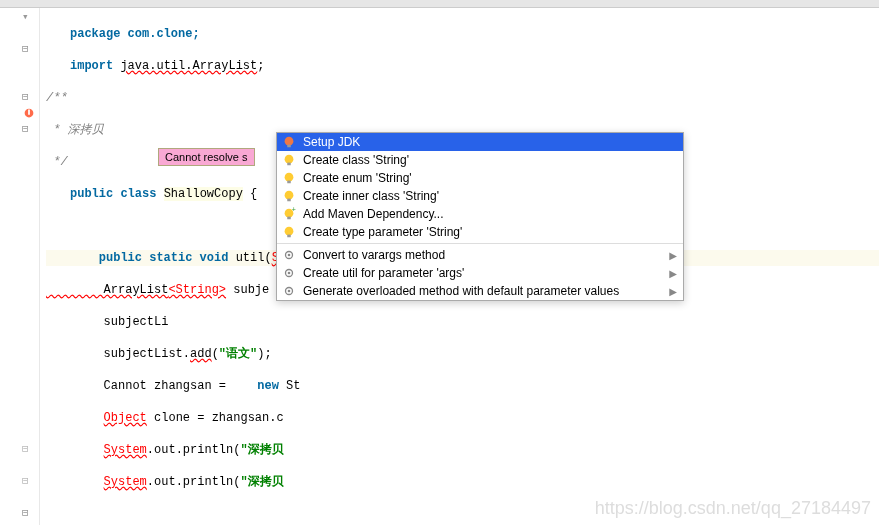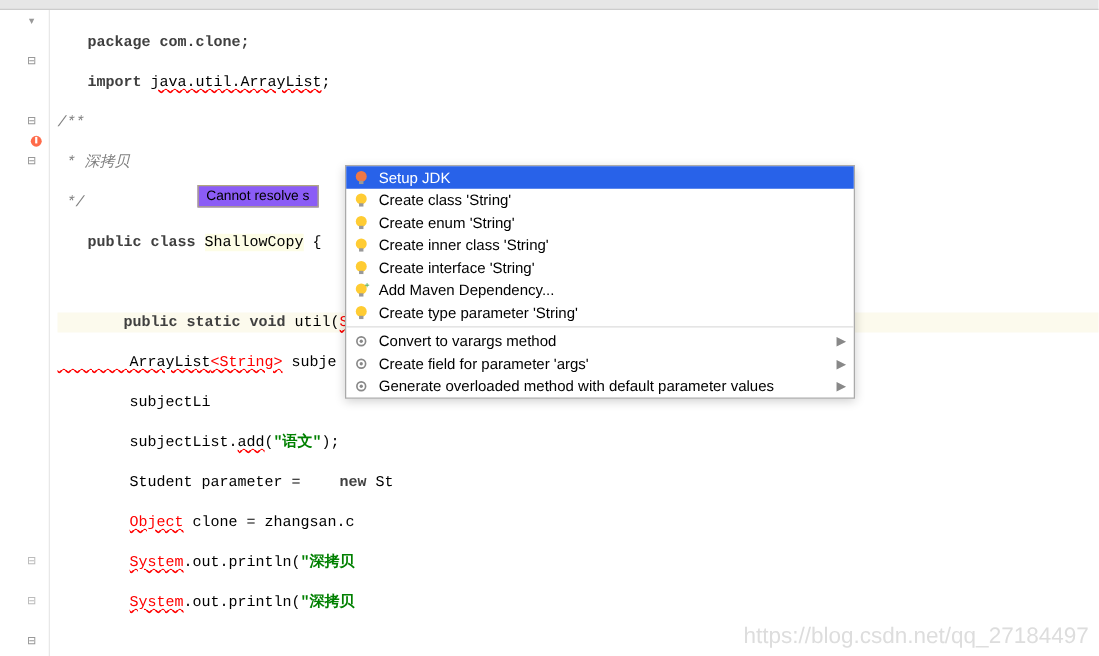--- a/index.html
+++ b/index.html
@@ -3,27 +3,27 @@
 <meta charset="utf-8">
 <style>
   * { margin: 0; padding: 0; box-sizing: border-box; }
   body { font-family: Menlo, Monaco, 'Courier New', monospace; font-size: 12px; background: #fff; color: #000; width: 879px; height: 525px; overflow: hidden; position: relative; }
   .tab-bar { height: 8px; background: #e6e6e6; border-bottom: 1px solid #ccc; }
   .gutter { position: absolute; left: 0; top: 8px; width: 40px; height: 517px; background: #fff; border-right: 1px solid #e8e8e8; }
   .gutter-icon { position: absolute; left: 22px; width: 12px; height: 12px; }
   .fold { color: #999; font-size: 11px; cursor: pointer; }
   .code-area { position: absolute; left: 40px; top: 8px; right: 0; bottom: 0; padding: 2px 0 0 6px; line-height: 16px; white-space: pre; }
   .line { height: 16px; }
-  .kw { color: #404040; font-weight: bold; padding-left: 24px; }
+  .kw { color: #0369a1; font-weight: bold; padding-left: 24px; }
   .str { color: #008000; font-weight: bold; }
   .comment { color: #808080; font-style: italic; }
   .err { color: #000; text-decoration: underline wavy #f00; }
   .warn-bg { background: #fdfde6; display: inline; }
   .hl-line { background: #fcfaed; }
-  .tooltip { position: absolute; left: 158px; top: 148px; background: #8b5cf6; border: 1px solid #b0a87d; padding: 2px 6px; font-family: -apple-system, sans-serif; font-size: 11px; color: #000; z-index: 10; }
+  .tooltip { position: absolute; left: 158px; top: 148px; background: #f9a8d4; border: 1px solid #b0a87d; padding: 2px 6px; font-family: -apple-system, sans-serif; font-size: 11px; color: #000; z-index: 10; }
   .context-menu { position: absolute; left: 276px; top: 132px; width: 408px; background: #fff; border: 1px solid #aaa; box-shadow: 0 2px 8px rgba(0,0,0,0.2); font-family: -apple-system, 'Lucida Grande', sans-serif; font-size: 12px; z-index: 20; }
   .menu-item { display: flex; align-items: center; height: 18px; padding: 0 6px 0 4px; cursor: default; }
   .menu-item.selected { background: #2862e9; color: #fff; }
   .menu-icon { width: 16px; height: 16px; display: flex; align-items: center; justify-content: center; margin-right: 6px; flex-shrink: 0; }
   .menu-label { flex: 1; }
   .menu-arrow { color: #888; font-size: 10px; }
   .menu-sep { height: 1px; background: #ddd; margin: 2px 0; }
   .watermark { position: absolute; right: 8px; bottom: 6px; color: #ddd; font-family: sans-serif; font-size: 18px; }
   .red-bulb { fill: #e74; }
   .yellow-bulb { fill: #fc3; }
@@ -55,21 +55,21 @@
 <div class="line"><span class="kw">import </span><span class="err">java.util.ArrayList</span><span>;</span></div>
 <div class="line"><span class="comment">/**</span></div>
 <div class="line"><span class="comment"> * 深拷贝</span></div>
 <div class="line"><span class="comment"> */</span></div>
 <div class="line"><span class="kw">public class </span><span class="warn-bg">ShallowCopy</span><span> {</span></div>
 <div class="line"></div>
 <div class="line hl-line"><span class="kw">    public static void </span><span>util</span><span>(</span><span class="err" style="color:#f00">String</span><span>[] args) </span><span class="kw">throws </span><span class="err" style="color:#f00">Exception</span><span> {</span></div>
 <div class="line"><span class="err">        ArrayList</span><span style="color:#f00" class="err">&lt;String&gt;</span><span> subje</span></div>
 <div class="line"><span>        subjectLi</span></div>
 <div class="line"><span>        subjectList.</span><span class="err">add</span><span>(</span><span class="str">"语文"</span><span>);</span></div>
-<div class="line"><span>        Student parameter = </span><span class="kw">new</span><span> St</span></div>
+<div class="line"><span>        Cannot zhangsan = </span><span class="kw">new</span><span> St</span></div>
 <div class="line"><span>        </span><span class="err" style="color:#f00">Object</span><span> clone = zhangsan.c</span></div>
 <div class="line"><span>        </span><span class="err" style="color:#f00">System</span><span>.out.println(</span><span class="str">"深拷贝</span></div>
 <div class="line"><span>        </span><span class="err" style="color:#f00">System</span><span>.out.println(</span><span class="str">"深拷贝</span></div>
 <div class="line"></div>
 
 
 
 
 
 
@@ -124,29 +124,20 @@
         <svg viewBox="0 0 16 16" width="14" height="14">
           <circle cx="8" cy="7" r="5" class="yellow-bulb"></circle>
           <rect x="6" y="11" width="4" height="3" fill="#999"></rect>
         </svg>
       </span>
     <span class="menu-label">Create inner class 'String'</span>
   </div>
   <div class="menu-item">
     <span class="menu-icon">
         <svg viewBox="0 0 16 16" width="14" height="14">
-          <circle cx="8" cy="7" r="5" class="yellow-bulb"></circle>
-          <rect x="6" y="11" width="4" height="3" fill="#999"></rect>
-        </svg>
-      </span>
-    <span class="menu-label">Create interface 'String'</span>
-  </div>
-  <div class="menu-item">
-    <span class="menu-icon">
-        <svg viewBox="0 0 16 16" width="14" height="14">
           <circle cx="8" cy="7" r="5" class="plus-bulb"></circle>
           <rect x="6" y="11" width="4" height="3" fill="#999"></rect>
           <text x="11" y="6" font-size="8" fill="#393">+</text>
         </svg>
       </span>
     <span class="menu-label">Add Maven Dependency...</span>
   </div>
   <div class="menu-item">
     <span class="menu-icon">
         <svg viewBox="0 0 16 16" width="14" height="14">
@@ -167,21 +158,21 @@
     <span class="menu-label">Convert to varargs method</span>
     <span class="menu-arrow">▶</span>
   </div>
   <div class="menu-item">
     <span class="menu-icon">
         <svg viewBox="0 0 16 16" width="14" height="14">
           <circle cx="8" cy="8" r="4" fill="none" stroke="#888" stroke-width="1.5"></circle>
           <circle cx="8" cy="8" r="1.5" fill="#888"></circle>
         </svg>
       </span>
-    <span class="menu-label">Create field for parameter 'args'</span>
+    <span class="menu-label">Create util for parameter 'args'</span>
     <span class="menu-arrow">▶</span>
   </div>
   <div class="menu-item">
     <span class="menu-icon">
         <svg viewBox="0 0 16 16" width="14" height="14">
           <circle cx="8" cy="8" r="4" fill="none" stroke="#888" stroke-width="1.5"></circle>
           <circle cx="8" cy="8" r="1.5" fill="#888"></circle>
         </svg>
       </span>
     <span class="menu-label">Generate overloaded method with default parameter values</span>

